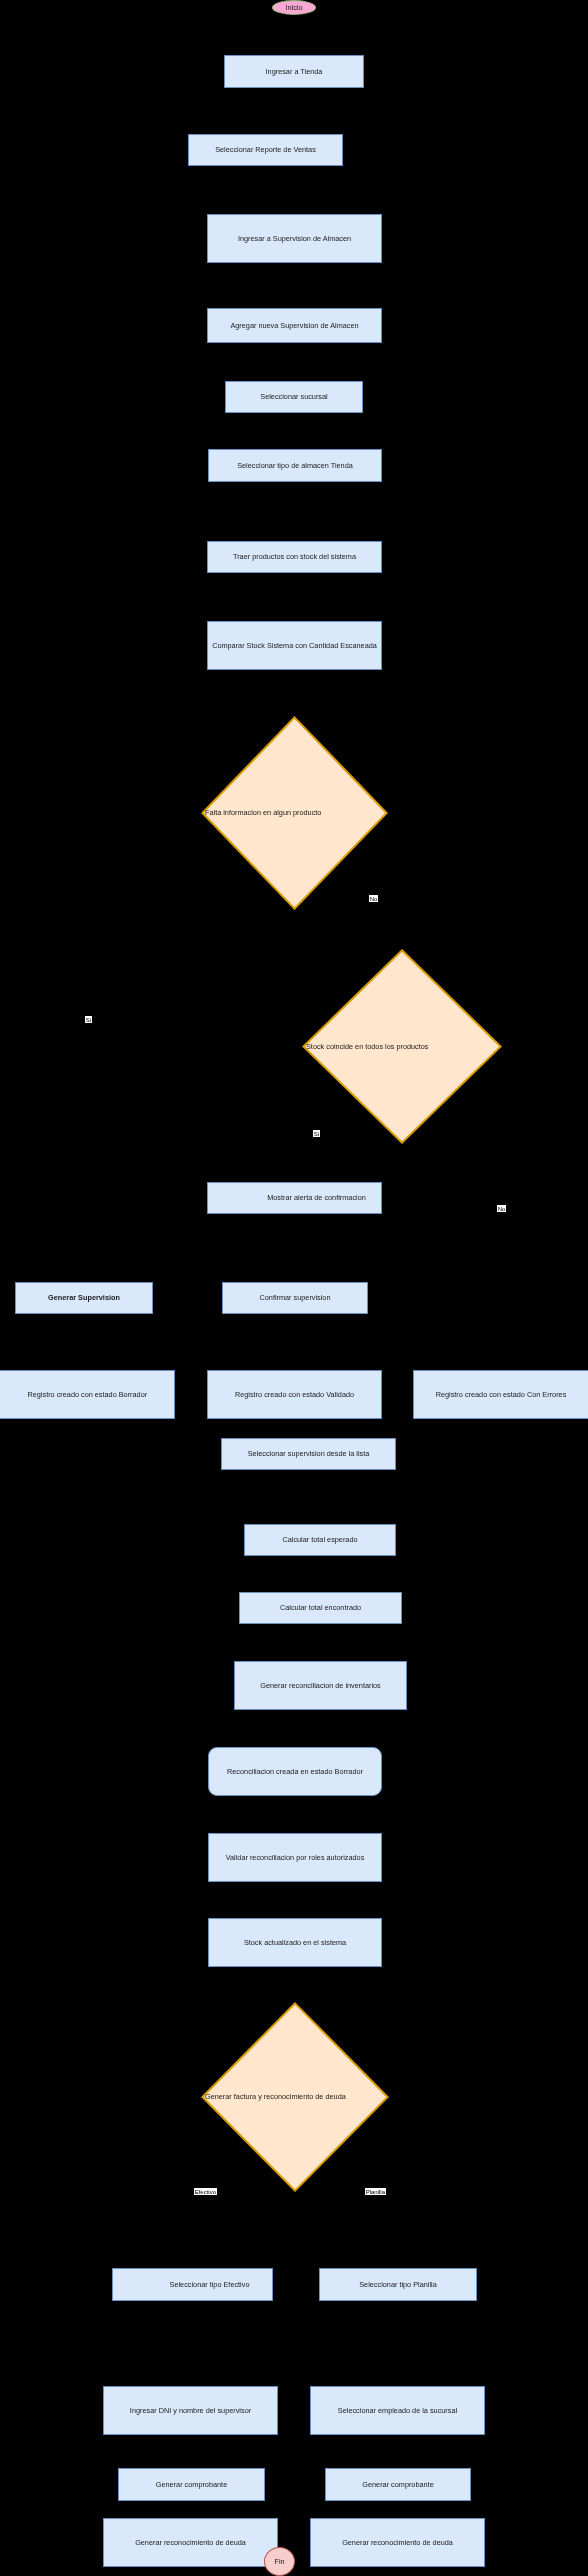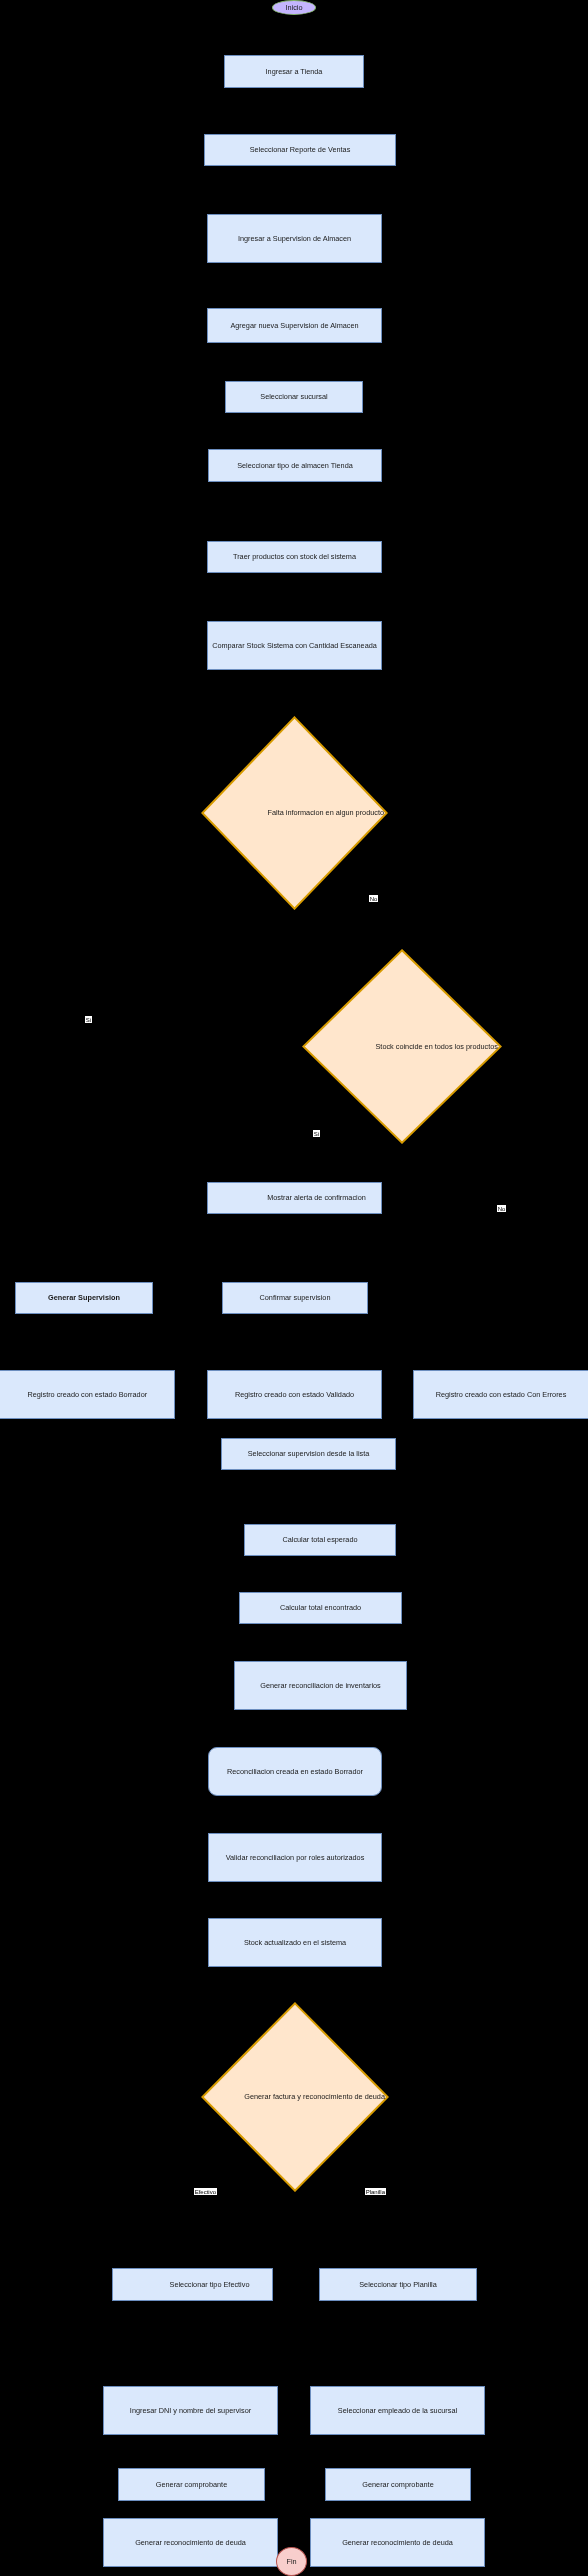--- a/index.html
+++ b/index.html
@@ -8,28 +8,28 @@
        -webkit-font-smoothing:antialiased;}
   #stage{position:relative;width:589px;height:2576px;background:#000;overflow:hidden;}
   svg#edges{position:absolute;left:0;top:0;width:589px;height:2576px;pointer-events:none;}
 
   .node{position:absolute;box-sizing:border-box;display:flex;align-items:center;
         justify-content:center;text-align:center;}
 
   .proc{background:#dae8fc;border:0.7px solid #6c8ebf;color:#1a1a1a;
         font-size:7.3px;line-height:1.25;padding:1.3px 4px;}
 
-  .term{background:#c4b5fd;border:0.7px solid #82b366;color:#1a1a1a;
+  .term{background:#f9a8d4;border:0.7px solid #82b366;color:#1a1a1a;
         font-size:7.3px;border-radius:50%;}
   .term.end{background:#f8cecc;border:0.7px solid #b85450;}
 
   .decwrap{position:absolute;}
   .decwrap .dshape{position:absolute;left:0;top:0;width:100%;height:100%;}
   .decwrap .dlabel{position:absolute;left:0;top:50%;width:100%;
-        transform:translateY(-50%);text-align:right;color:#1a1a1a;
+        transform:translateY(-50%);text-align:left;color:#1a1a1a;
         font-size:7.3px;line-height:1.25;padding:0 4px;box-sizing:border-box;}
 
   .elabel{position:absolute;background:#ffffff;color:#000;font-size:6px;
           line-height:1;padding:0.7px 0.7px;white-space:nowrap;}
 </style>
 </head>
 <body>
 
 <div id="stage">
 
@@ -65,21 +65,21 @@
   </svg>
 
   <div class="node term" style="left:272px;top:0px;width:44px;height:14.7px;">
     <span>Inicio</span>
   </div>
 
   <div class="node proc" style="left:224px;top:55px;width:140px;height:33px;">
     <span>Ingresar a Tienda</span>
   </div>
 
-  <div class="node proc" style="left:204px;top:134px;width:192px;height:32px;">
+  <div class="node proc" style="left:188px;top:134px;width:155px;height:32px;">
     <span>Seleccionar Reporte de Ventas</span>
   </div>
 
   <div class="node proc" style="left:207px;top:214px;width:175px;height:49px;">
     <span>Ingresar a Supervision de Almacen</span>
   </div>
 
   <div class="node proc" style="left:207px;top:308px;width:175px;height:35px;">
     <span>Agregar nueva Supervision de Almacen</span>
   </div>
@@ -210,18 +210,18 @@
   </div>
 
   <div class="node proc" style="left:103px;top:2518px;width:175px;height:49px;">
     <span>Generar reconocimiento de deuda</span>
   </div>
 
   <div class="node proc" style="left:310px;top:2518px;width:175px;height:49px;">
     <span>Generar reconocimiento de deuda</span>
   </div>
 
-  <div class="node term end" style="left:276px;top:2547px;width:31px;height:29px;justify-content:center;">
+  <div class="node term end" style="left:264px;top:2547px;width:31px;height:29px;justify-content:center;">
     <span>Fin</span>
   </div>
 
 </div>
 
 
 </body></html>

